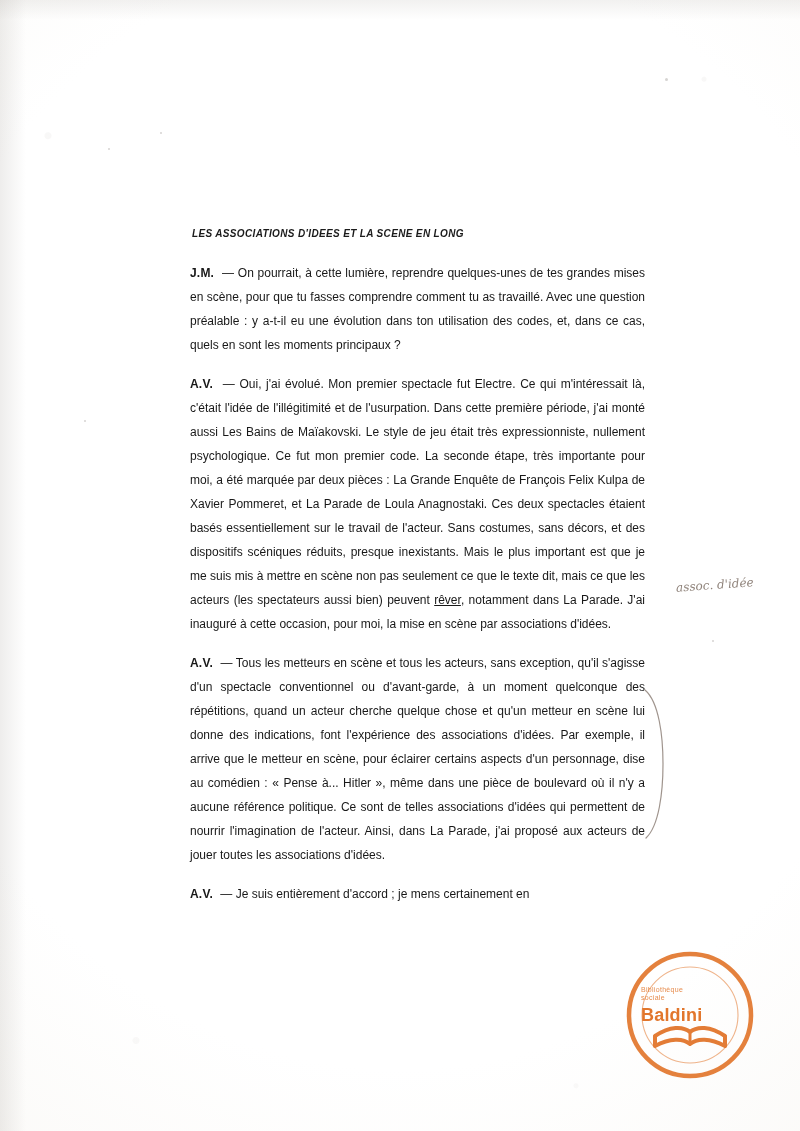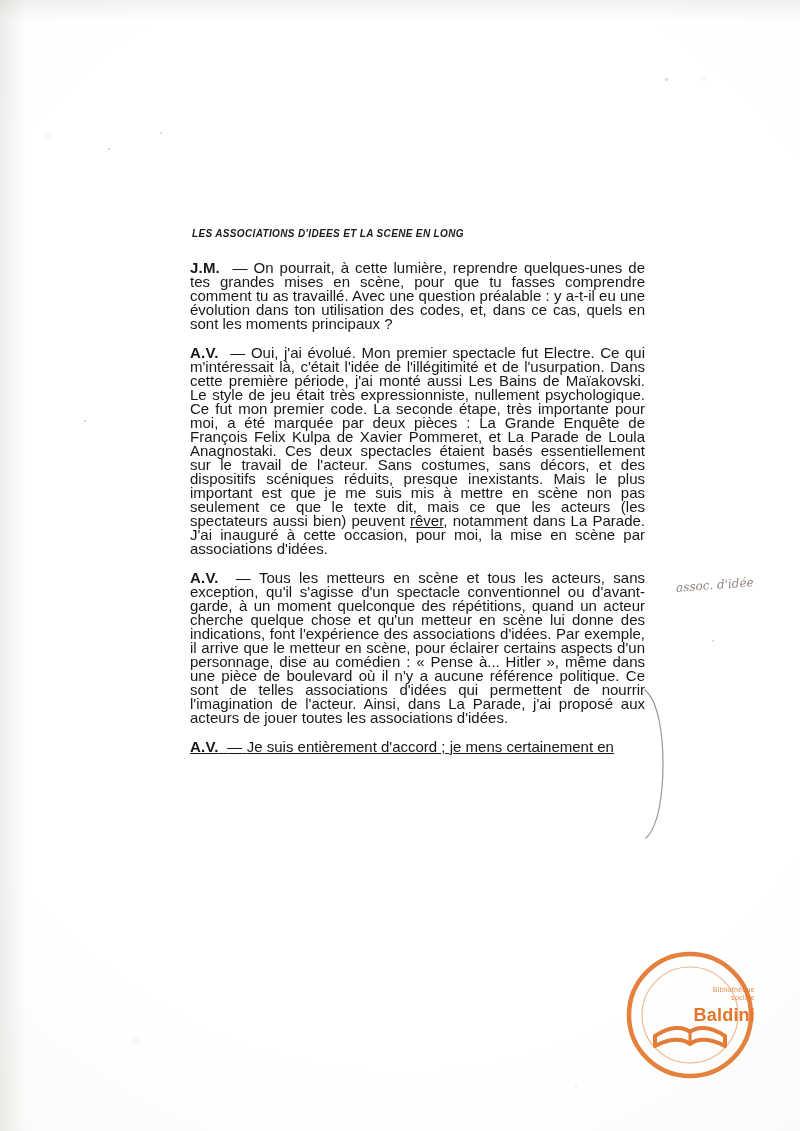--- a/index.html
+++ b/index.html
@@ -56,28 +56,28 @@
     font-style: italic;
     font-weight: bold;
     font-size: 10px;
     letter-spacing: 0.35px;
     color: #1b1b1b;
     margin: 0 0 22px 2px;
     white-space: nowrap;
   }
 
   .para {
-    font-size: 15px;
-    line-height: 14px;
+    font-size: 12px;
+    line-height: 24px;
     color: #181818;
     text-align: justify;
     margin: 0 0 15px 0;
     text-justify: inter-word;
   }
-  .para:last-child { margin-bottom: 8px; text-decoration: underline; }
+  .para:last-child { margin-bottom: 8px; }
 
   .speaker {
     font-weight: bold;
     letter-spacing: 0.2px;
   }
   .dash { letter-spacing: 0.2px; }
   .ital { }
   .under { text-decoration: underline; }
 
   
@@ -114,21 +114,21 @@
     left: 625px;
     top: 950px;
     width: 130px;
     height: 130px;
   }
   .stamp svg { display: block; }
 
   .stamp-text {
     position: absolute;
     left: 16px; right: 0;
-    text-align: right;
+    text-align: left;
     font-family: "Liberation Sans", sans-serif;
     color: #e2762c;
   }
   .stamp-top {
     top: 36px;
     font-size: 7px;
     letter-spacing: 0.3px;
     opacity: 0.85;
     line-height: 8px;
   }

